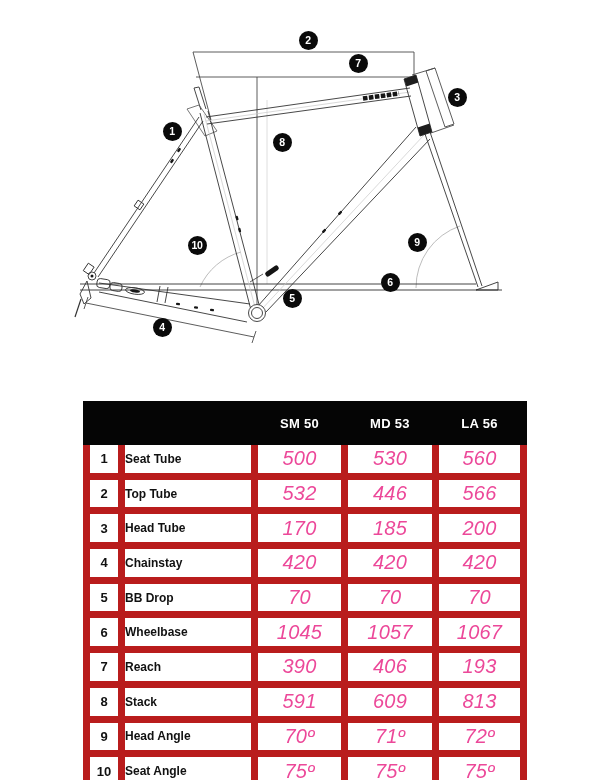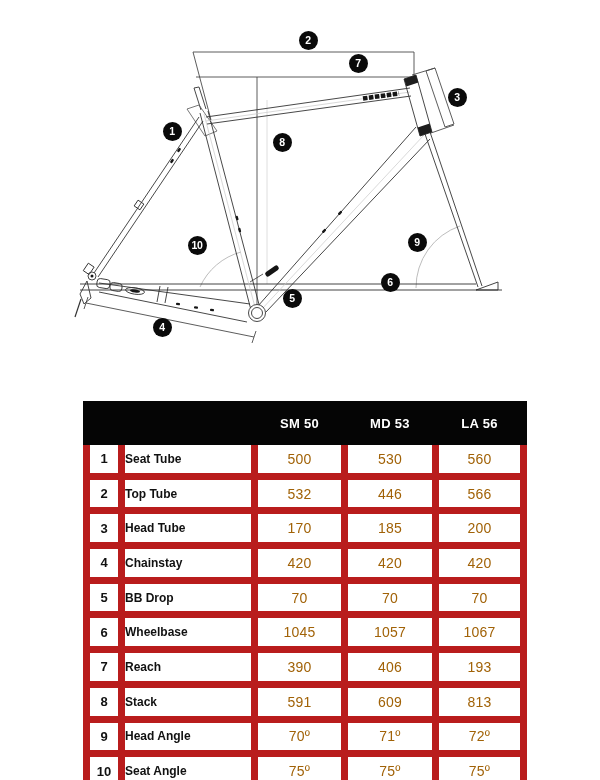--- a/index.html
+++ b/index.html
@@ -20,21 +20,21 @@
     border-collapse:collapse;table-layout:fixed;
   }
   table.geo th, table.geo td{border:7px solid #b91c1c;padding:0;}
   table.geo th{
     background:#050505;color:#ffffff;font-size:13px;font-weight:700;
     height:30px;text-align:center;letter-spacing:0.3px;border-color:#050505;
   }
   table.geo td{height:27.7px;}
   td.cell-num{font-weight:700;font-size:13px;text-align:center;color:#111;}
   td.cell-label{font-weight:700;font-size:12px;color:#111;padding-left:14px;text-align:left;}
-  td.cell-val{color:#a16207;font-size:14px;text-align:center;letter-spacing:0.2px;}
+  td.cell-val{color:#ec4899;font-size:20px;text-align:center;letter-spacing:0.2px;font-style:italic;}
 </style>
 </head>
 <body>
 
 <div class="diagram">
   <svg width="600" height="400" viewBox="0 0 600 400">
 
     <g stroke="#4a4a4a" stroke-width="0.9" fill="none">
       <line x1="193" y1="52" x2="414" y2="52"></line>
       <line x1="193" y1="52" x2="211" y2="120"></line>

